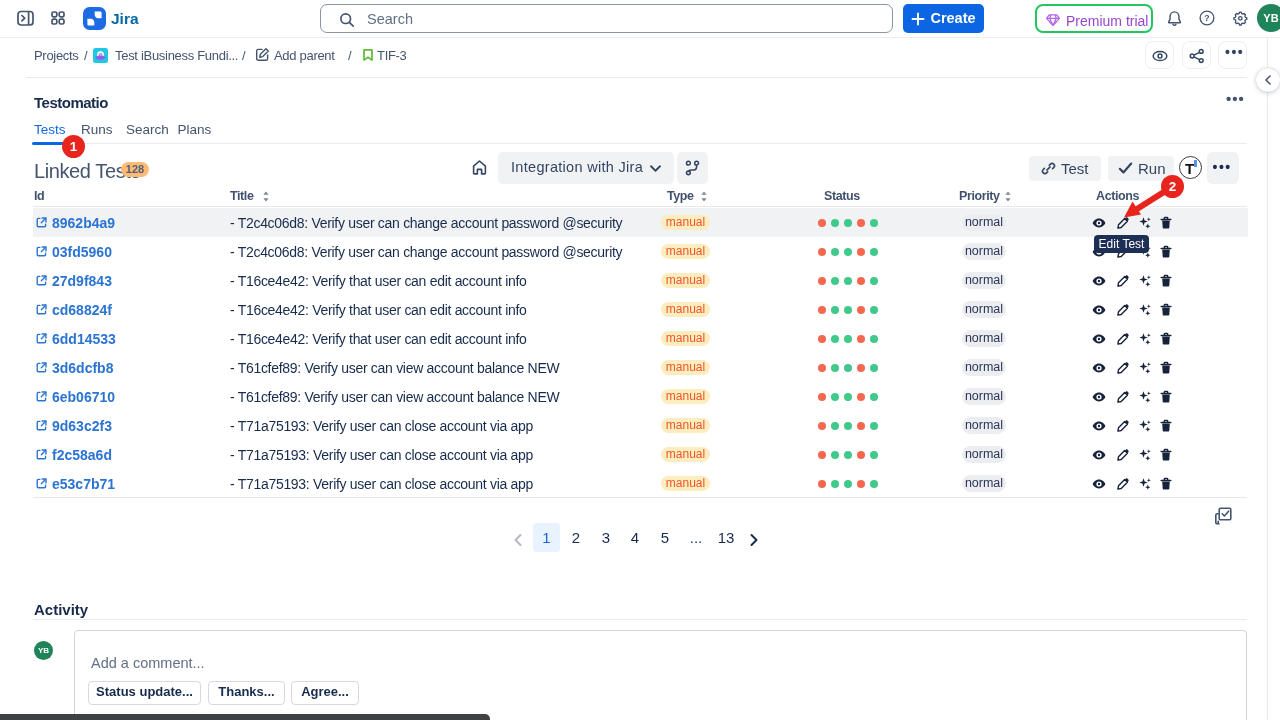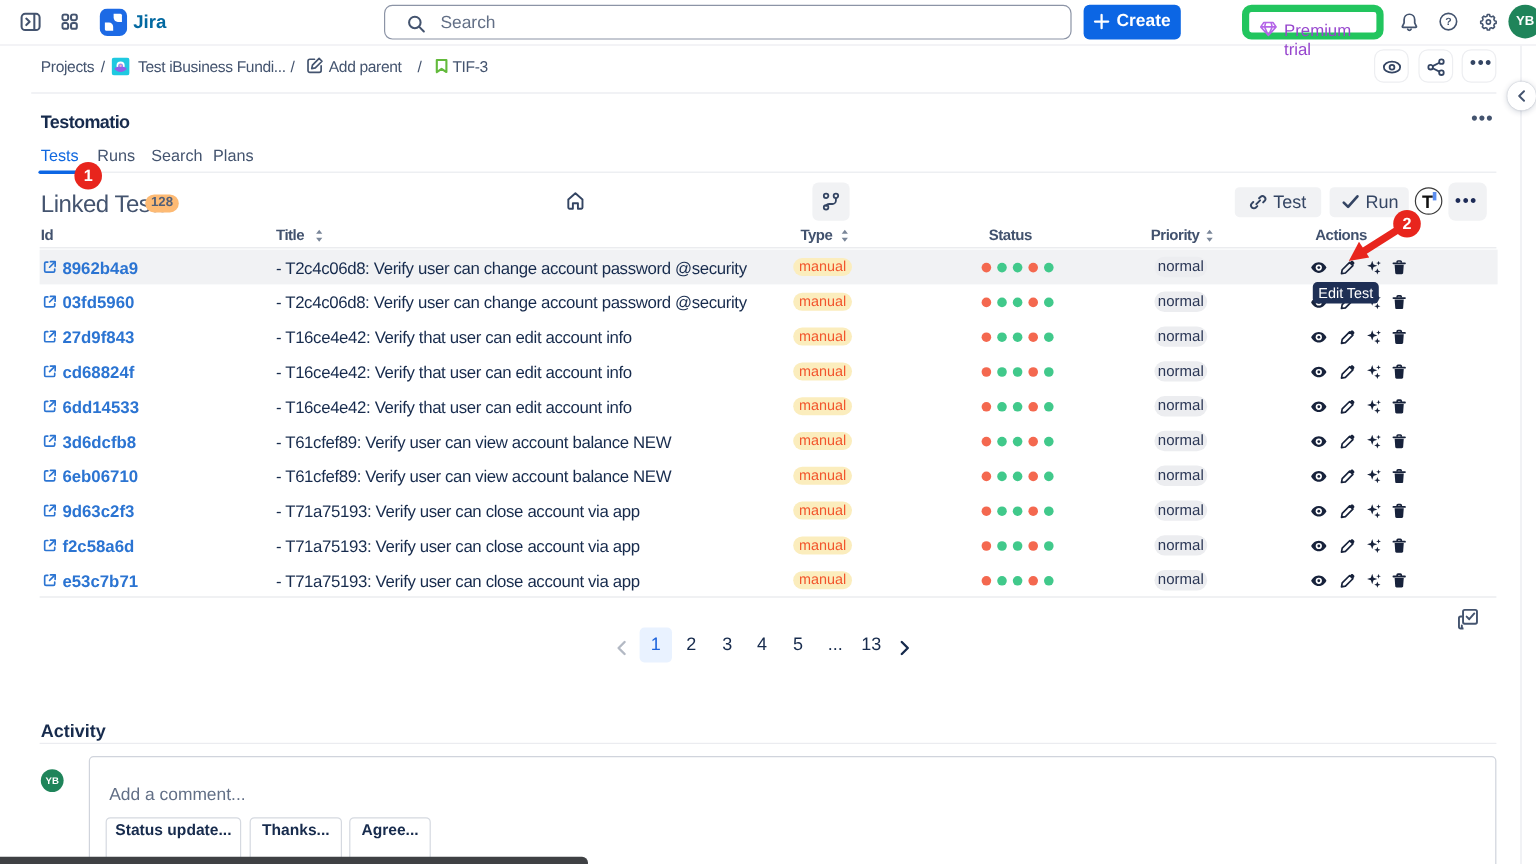--- a/index.html
+++ b/index.html
@@ -4,21 +4,21 @@
 <style>
 *{margin:0;padding:0;box-sizing:border-box}
 html,body{width:1280px;height:720px;overflow:hidden;background:#fff}
 #app{position:relative;width:1280px;height:720px;font-family:"Liberation Sans",sans-serif;background:#fff;overflow:hidden}
 .abs{position:absolute}
 
 #nav{position:absolute;left:0;top:0;width:1280px;height:38px;background:#fff;border-bottom:1px solid #EBECF0}
 #search{position:absolute;left:320px;top:4px;width:573px;height:29px;border:1px solid #8C94A6;border-radius:7px;background:#fff}
 #search span{position:absolute;left:46px;top:6px;font-size:14.5px;color:#626F86}
 #createBtn{position:absolute;left:903px;top:4px;width:81px;height:29px;background:#0C66E4;border-radius:5px;color:#fff;font-size:14.5px;font-weight:700;text-align:center;line-height:29px}
-#premium{position:absolute;left:1035px;top:4px;width:118px;height:29px;border:6px solid #22c55e;border-radius:8px}
+#premium{position:absolute;left:1035px;top:4px;width:118px;height:29px;border:2px solid #22c55e;border-radius:8px}
 #premium span{position:absolute;left:29px;top:6.5px;font-size:14px;font-weight:500;color:#9746CE}
 #avatarYB{position:absolute;left:1257px;top:4px;width:28px;height:28px;border-radius:50%;background:#1F845A;color:#fff;font-size:11px;font-weight:700;text-align:center;line-height:28px}
 
 .bc{position:absolute;top:48px;font-size:13px;letter-spacing:-0.3px;color:#44546F}
 .bcbtn{position:absolute;top:41px;width:29px;height:28px;border:1px solid #EDEEF1;border-radius:8px;background:#fff}
 #bcline{position:absolute;left:26px;top:77px;width:1221px;height:1px;background:#E8EAEE}
 
 #rail{position:absolute;left:1267px;top:38px;width:1px;height:682px;background:#E8EAEE}
 #railbtn{position:absolute;left:1256px;top:68px;width:24px;height:24px;border-radius:50%;background:#fff;box-shadow:0 1px 5px rgba(9,30,66,.2),0 0 1px rgba(9,30,66,.3)}
 
@@ -54,21 +54,21 @@
 #tooltip{position:absolute;left:1094px;top:235px;width:55px;height:18px;background:#1E2F55;border-radius:4px;color:#fff;font-size:12px;text-align:center;line-height:18px;z-index:25}
 
 .pg{position:absolute;top:523px;height:29px;font-size:15px;font-weight:500;color:#172B4D;text-align:center;line-height:29px}
 #pg1{left:533px;width:30px;background:#E9F2FF;border-radius:4px;color:#1D63DC}
 
 #act{position:absolute;left:34px;top:601px;font-size:15px;font-weight:700;color:#172B4D}
 #actline{position:absolute;left:33px;top:619px;width:1214px;height:1px;background:#EBECF0}
 #avatarYB2{position:absolute;left:34px;top:641px;width:19px;height:19px;border-radius:50%;background:#1F845A;color:#fff;font-size:8px;font-weight:700;text-align:center;line-height:19px}
 #cbox{position:absolute;left:74px;top:630px;width:1173px;height:110px;border:1px solid #D0D4DC;border-radius:4px;background:#fff}
 #cbox .ph{position:absolute;left:16px;top:24px;font-size:14.5px;color:#626F86}
-.qr{position:absolute;top:50px;height:38px;border:1px solid #D5D9E0;border-radius:4px;background:#fff;font-size:13px;font-weight:600;color:#172B4D;text-align:center;line-height:20px}
+.qr{position:absolute;top:50px;height:24px;border:1px solid #D5D9E0;border-radius:4px;background:#fff;font-size:13px;font-weight:600;color:#172B4D;text-align:center;line-height:20px}
 #darkbar{position:absolute;left:-6px;top:714px;width:496px;height:10px;background:#3F4144;border-radius:6px}
 </style>
 </head>
 <body>
 <div id="app">
 
 <svg width="0" height="0" style="position:absolute">
 <defs>
 <symbol id="i-out" viewBox="0 0 14 14">
           <path d="M5.2 2.6 H3.6 C2.9 2.6 2.4 3.1 2.4 3.8 v6.6 c0 .7 .5 1.2 1.2 1.2 h6.6 c.7 0 1.2-.5 1.2-1.2 V8.8" fill="none" stroke="#2B74D2" stroke-width="1.5" stroke-linecap="round"></path>
@@ -202,20 +202,26 @@
 <span class="tab" style="left:177.5px">Plans</span>
 <div id="tabline"></div>
 <div id="tabact"></div>
 <div class="rbadge" style="left:62px;top:135px">1</div>
 <div id="lt">Linked Tests</div>
 <div id="ltn">128</div>
 
 <svg class="abs" style="left:471px;top:159px" width="17" height="17" viewBox="0 0 17 17">
       <path d="M2.6 7.2 L8.5 2 L14.4 7.2 V14 c0 .5-.4 .9-.9 .9 H10.6 V10.4 H6.4 V14.9 H3.5 c-.5 0-.9-.4-.9-.9 Z" fill="none" stroke="#344563" stroke-width="1.6" stroke-linejoin="round"></path>
     </svg>
+<div id="dd1">
+      <span>Integration with Jira</span>
+      <svg class="abs" style="left:151px;top:12px" width="13" height="9" viewBox="0 0 14 10">
+        <path d="M2 2.5 L7 7.5 L12 2.5" fill="none" stroke="#344563" stroke-width="2" stroke-linecap="round" stroke-linejoin="round"></path>
+      </svg>
+    </div>
 <div id="dd2">
       <svg class="abs" style="left:8px;top:8px" width="15" height="16" viewBox="0 0 15 16">
         <circle cx="3.4" cy="3.2" r="1.9" fill="none" stroke="#344563" stroke-width="1.5"></circle>
         <circle cx="11.6" cy="3.2" r="1.9" fill="none" stroke="#344563" stroke-width="1.5"></circle>
         <circle cx="3.4" cy="12.8" r="1.9" fill="none" stroke="#344563" stroke-width="1.5"></circle>
         <path d="M11.6 5.1 v2 c0 1.6-1.3 2.9-2.9 2.9 H6.3 c-1.6 0-2.9 .6-2.9 2.2 v-1.4" fill="none" stroke="#344563" stroke-width="1.5"></path>
       </svg>
     </div>
 <div class="gbtn" style="left:1029px;width:72px">
       <svg class="abs" style="left:12px;top:5px" width="15" height="15" viewBox="0 0 24 24">

